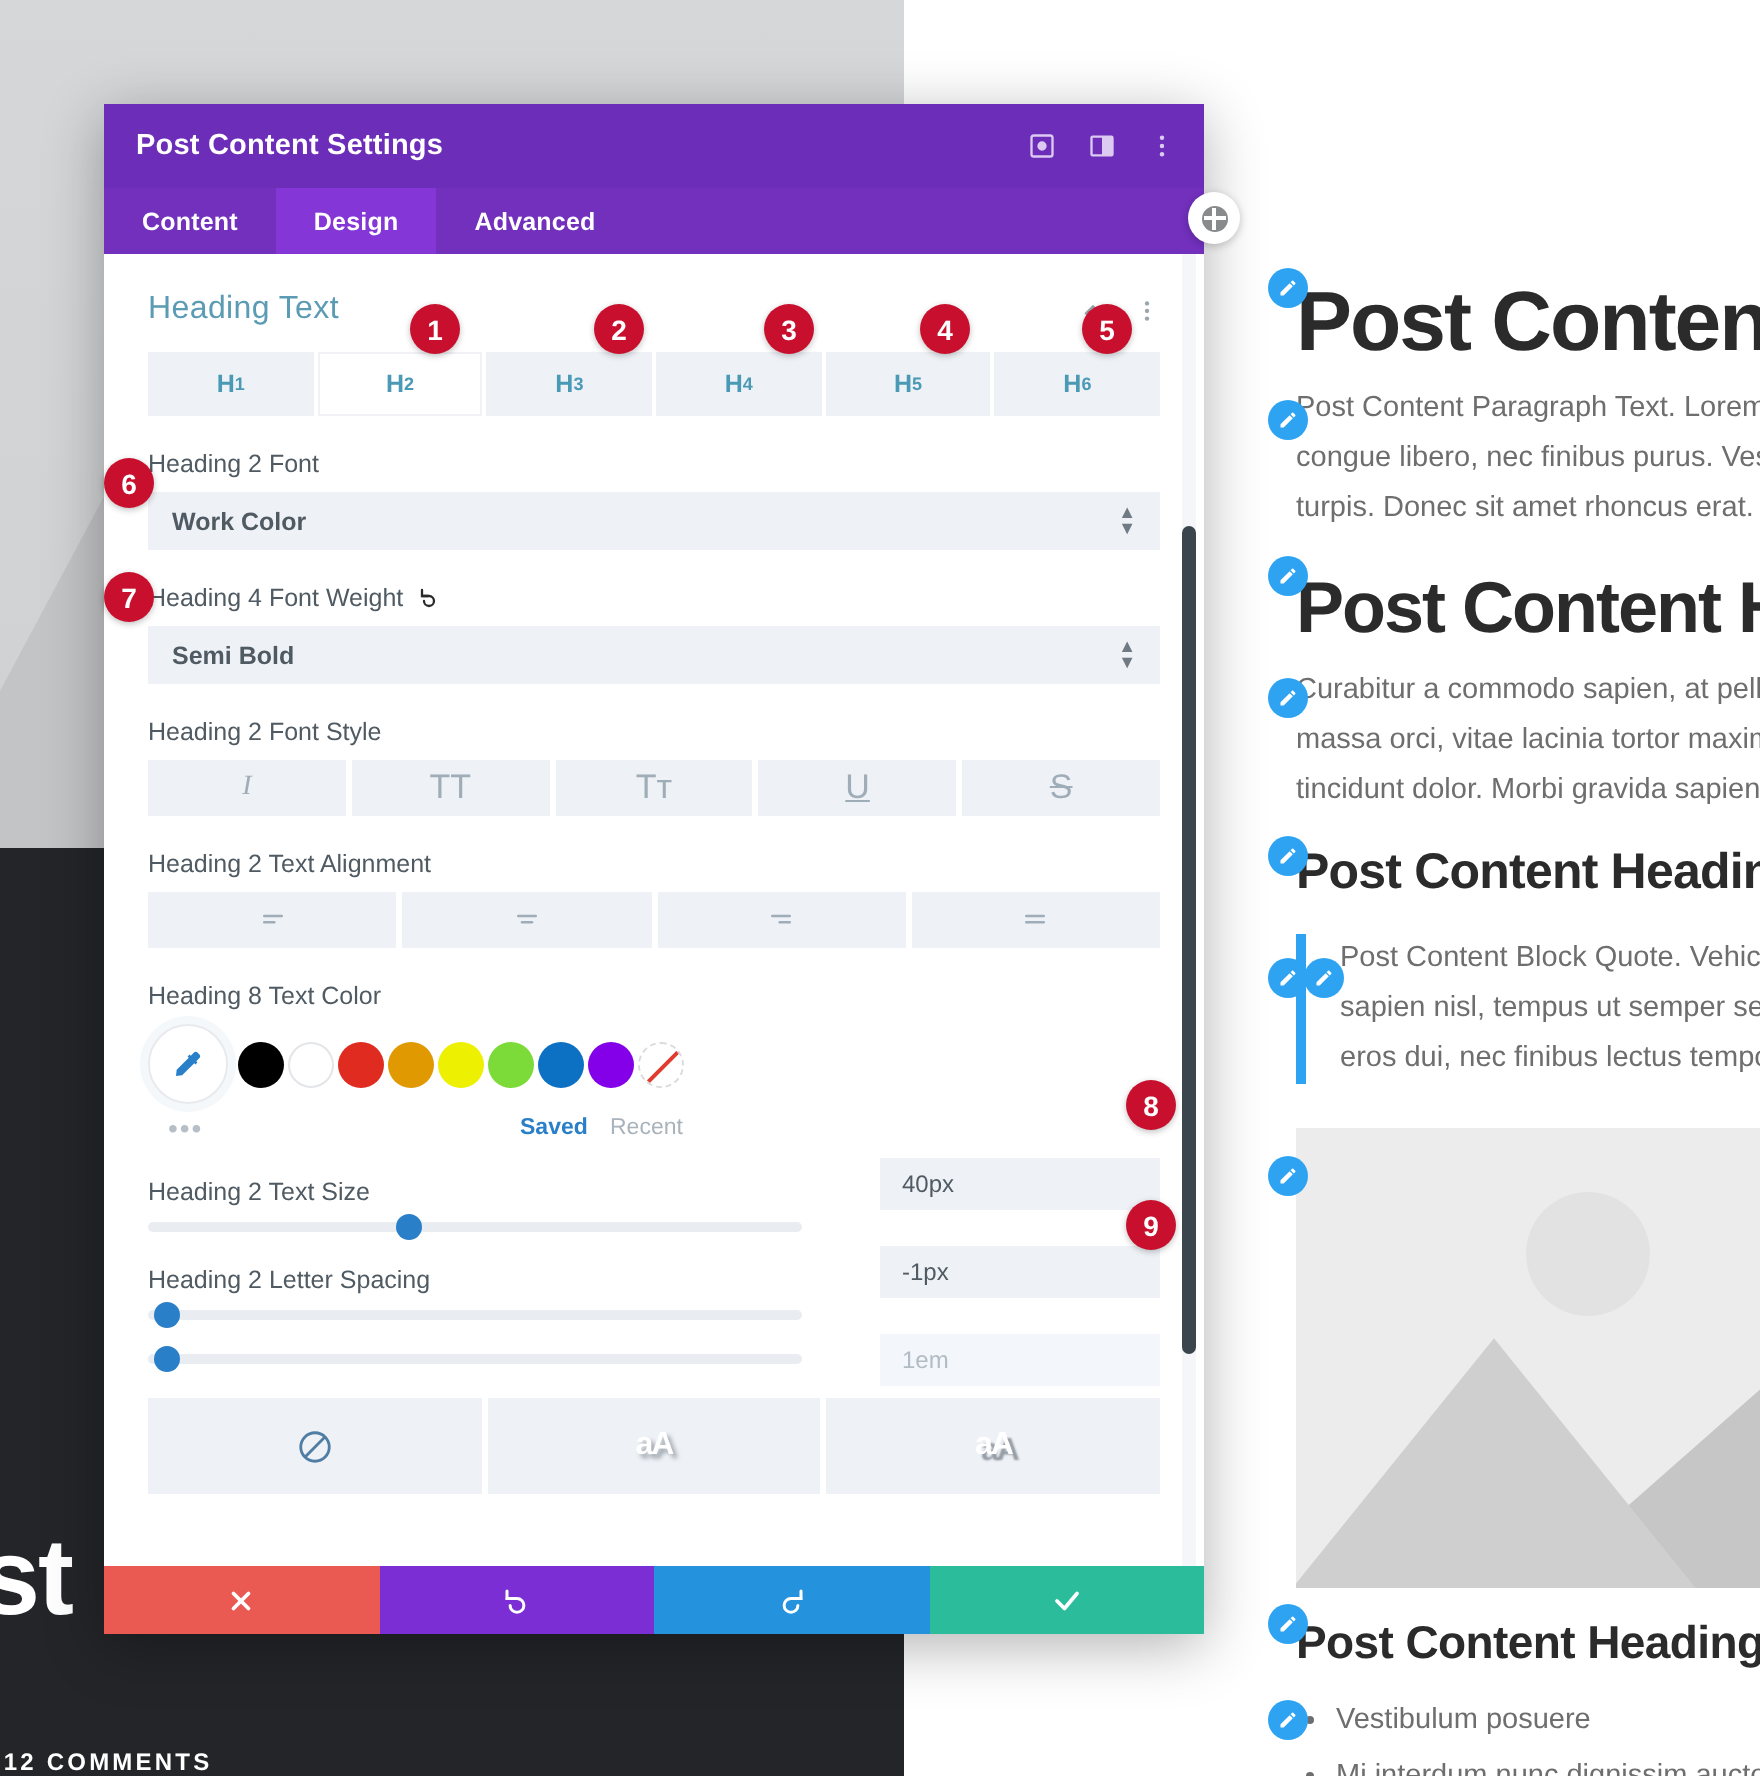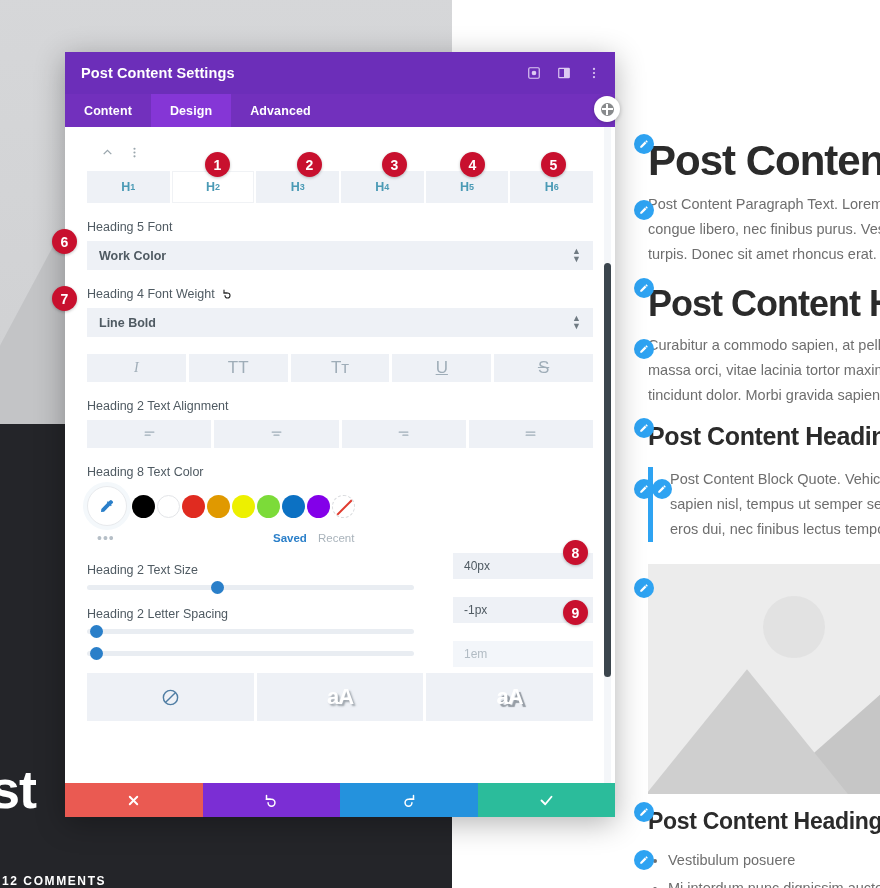--- a/index.html
+++ b/index.html
@@ -118,21 +118,21 @@
     position: relative;
   }
   .collapse-handle .g:before, .collapse-handle .g:after {
     content: ""; position: absolute; background: #fff;
   }
   .collapse-handle .g:before { left: 5.5px; top: 1px; width: 2px; height: 11px; }
   .collapse-handle .g:after { left: 1px; top: 5.5px; width: 11px; height: 2px; }
 
   
   .modal {
-    position: absolute; left: 65px; top: 52px; width: 550px; height: 765px;
+    position: absolute; left: 52px; top: 52px; width: 550px; height: 765px;
     background: #ec4899; z-index: 20;
     box-shadow: 0 6px 28px rgba(0,0,0,.30);
     display: flex; flex-direction: column;
   }
   .modal-header {
     height: 42px; background: #6c2eb9; display: flex; align-items: center;
     padding: 0 14px 0 16px; flex: none;
   }
   .modal-title {
     color: #ffffff; font-size: 14.5px; font-weight: bold; flex: 1;
@@ -244,21 +244,21 @@
   .numbox.empty { background: #f3f6fa; color: #b2bcc4; }
   .slider-block { position: relative; }
 
   .shadow-row { display: flex; gap: 3px; margin-top: 7px; }
   .shbtn {
     flex: 1; height: 48px; background: #eef1f6; display: flex;
     align-items: center; justify-content: center; cursor: pointer;
   }
   .shbtn .ban { width: 19px; height: 19px; color: #4f7da3; }
   .shbtn .aa {
-    font-size: 22px; font-weight: bold; color: #ffffff; letter-spacing: -1px;
+    font-size: 16px; font-weight: bold; color: #ffffff; letter-spacing: -1px;
   }
   .shbtn .aa.s1 { text-shadow: 2px 2px 2px rgba(90,100,110,.55); }
   .shbtn .aa.s2 { text-shadow: 3px 3px 1px rgba(90,100,110,.6); }
 
   .scroll-thumb {
     position: absolute; right: 4px; top: 136px; width: 7px; height: 414px;
     background: #3b454d; border-radius: 4px; cursor: pointer; z-index: 30;
   }
   .scroll-track-bg {
     position:absolute; right:4px; top:0; width:7px; height:100%; background:#f4f6f9; z-index:29;
@@ -439,20 +439,21 @@
 
     <div class="modal-tabs">
       <div class="tab">Content</div>
       <div class="tab active">Design</div>
       <div class="tab">Advanced</div>
     </div>
 
     <div class="modal-body">
 
       <div class="sect-head">
+        <div class="sect-title">Heading Text</div>
         <div class="sect-ic">
           <svg viewBox="0 0 24 24" fill="none" stroke="currentColor" stroke-width="2.4">
               <polyline points="5,15 12,8 19,15"></polyline>
             </svg>
         </div>
         <div class="sect-ic">
           <svg viewBox="0 0 24 24" fill="currentColor">
               <circle cx="12" cy="5" r="2"></circle>
               <circle cx="12" cy="12" r="2"></circle>
               <circle cx="12" cy="19" r="2"></circle>
@@ -481,44 +482,45 @@
           <span>H</span>
             <sub>5</sub>
         </div>
         <div class="htab">
           <span>H</span>
             <sub>6</sub>
         </div>
       </div>
 
       <div class="field">
-        <div class="field-label">Heading 5 Font</div>
+        <div class="field-label">Heading 2 Font</div>
         <div class="select">
           <span class="val">Work Color</span>
           <span class="arrows">▲<br>▼</span>
         </div>
       </div>
 
       <div class="field">
         <div class="field-label">
           <span>Heading 4 Font Weight</span>
           <span class="reset-ic">
             <svg viewBox="0 0 24 24" fill="none" stroke="currentColor" stroke-width="2.3" stroke-linecap="round">
               <path d="M4 10h7a5 5 0 1 1-5 5"></path>
                 <polyline points="4,4 4,10 10,10"></polyline>
             </svg>
           </span>
         </div>
         <div class="select">
-          <span class="val">Line Bold</span>
+          <span class="val">Semi Bold</span>
           <span class="arrows">▲<br>▼</span>
         </div>
       </div>
 
       <div class="field">
+        <div class="field-label">Heading 2 Font Style</div>
         <div class="btn-row">
           <div class="sbtn ital">I</div>
           <div class="sbtn">TT</div>
           <div class="sbtn">Tᴛ</div>
           <div class="sbtn ul">U</div>
           <div class="sbtn st">S</div>
         </div>
       </div>
 
       <div class="field">

